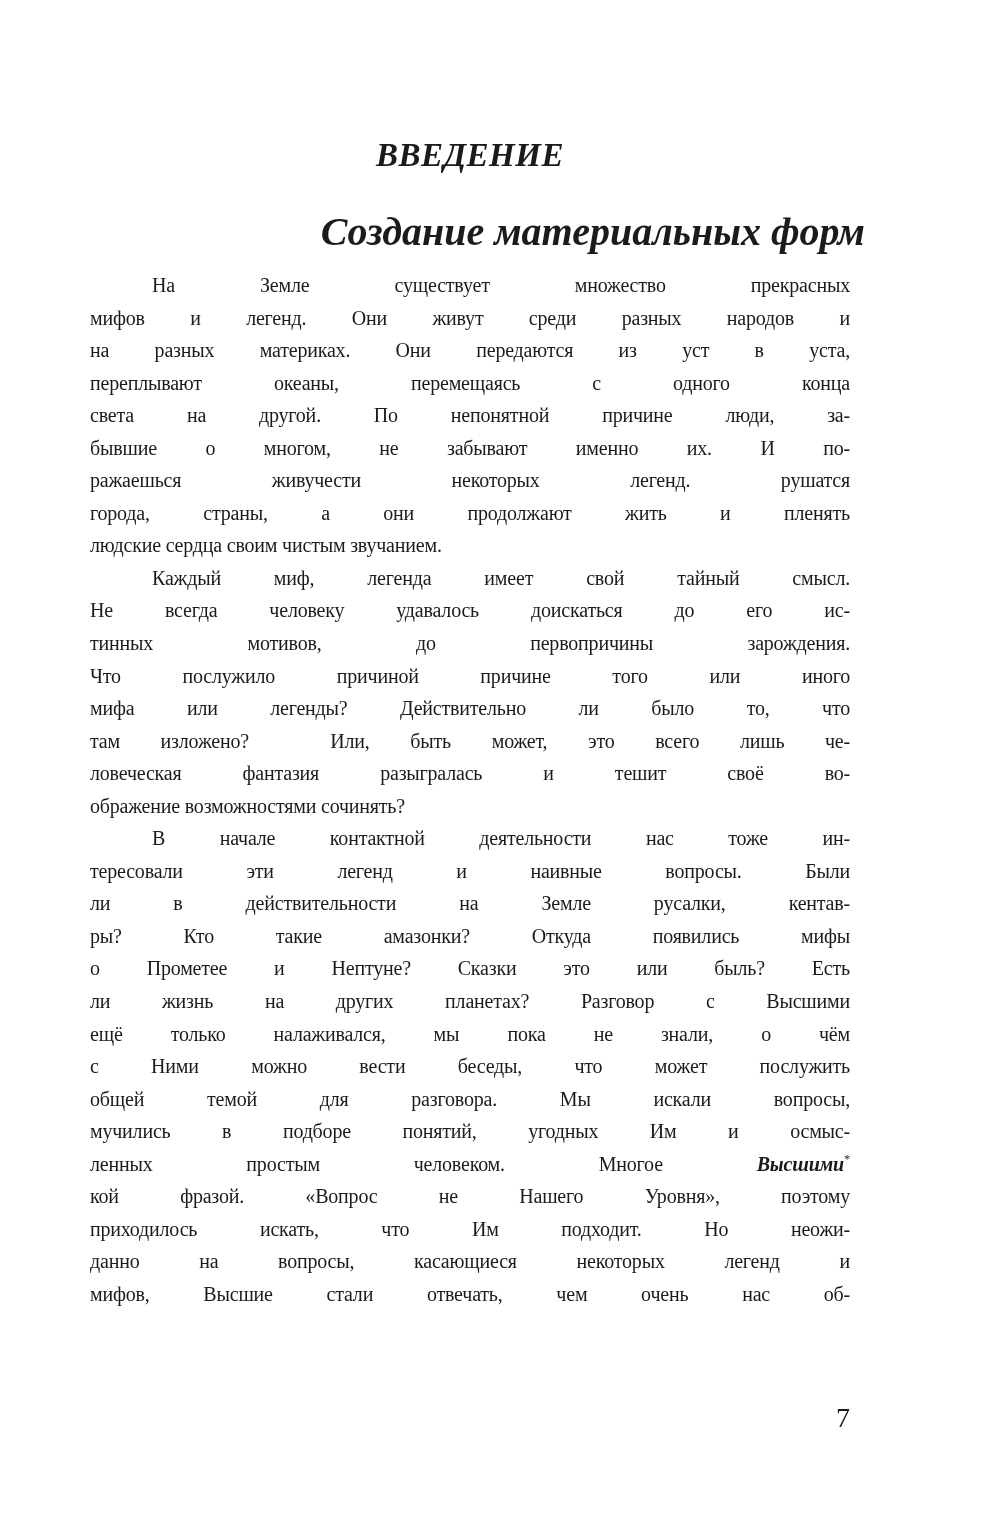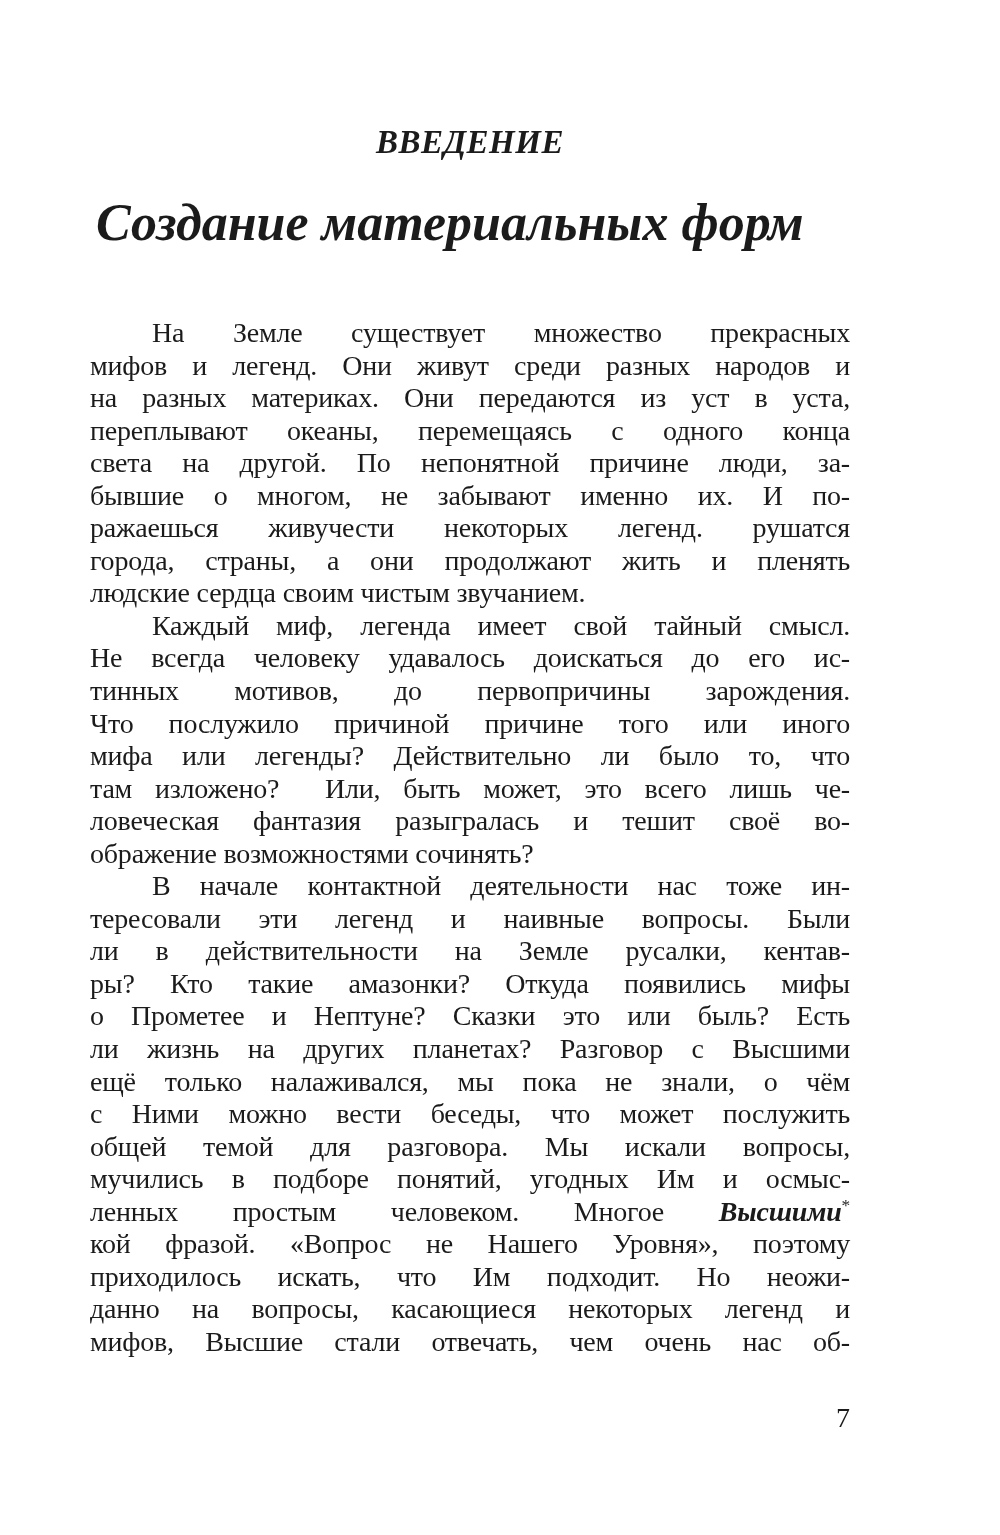--- a/index.html
+++ b/index.html
@@ -11,52 +11,51 @@
     position: relative;
     width: 1000px;
     height: 1535px;
     background: #ffffff;
     font-family: "Liberation Serif", "DejaVu Serif", serif;
     color: #1b1b1b;
     overflow: hidden;
   }
   .chapter-title {
     position: absolute;
-    top: 126px;
+    top: 139px;
     left: 90px;
     width: 760px;
     margin: 0;
     text-align: center;
     font-size: 33px;
     line-height: 33px;
     font-weight: bold;
     font-style: italic;
     letter-spacing: 0.5px;
   }
   .section-subtitle {
     position: absolute;
     top: 196px;
     left: 90px;
     width: 760px;
-    margin: 6px;
-    text-align: left;
-    font-size: 52px;
+    margin: 15px;
+    text-align: right;
+    font-size: 40px;
     line-height: 42px;
     font-weight: bold;
     font-style: italic;
   }
   .body-text {
     position: absolute;
     top: 269px;
     left: 90px;
     width: 760px;
-    font-size: 28px;
+    font-size: 20px;
     line-height: 32.55px;
     letter-spacing: -0.2px;
-    margin-top: 48px;
   }
   .paragraph {
     margin: 0;
   }
   .line {
     text-align: justify;
     text-align-last: justify;
     height: 32.55px;
     overflow: visible;
   }

